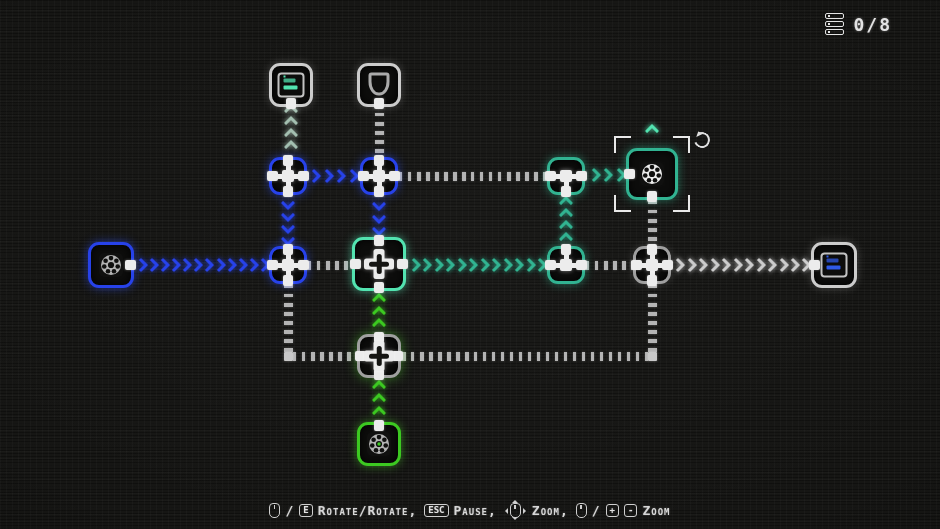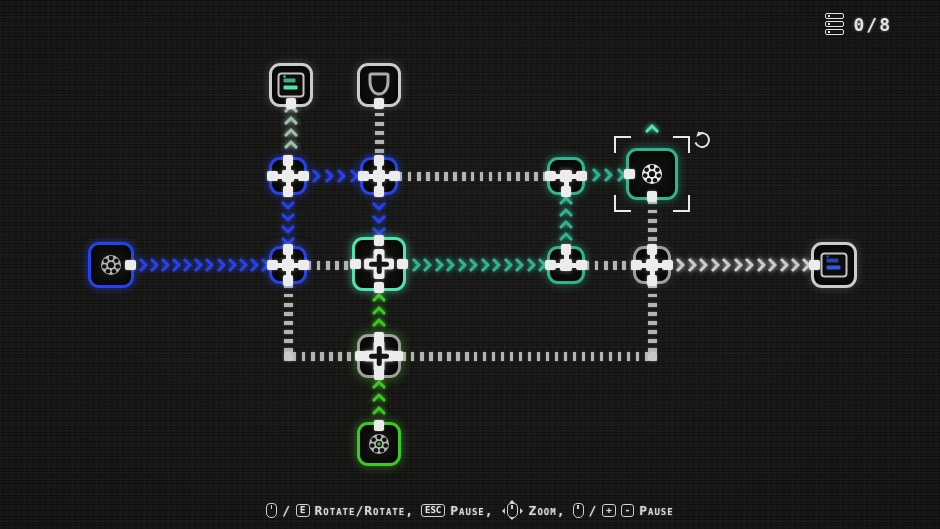--- a/index.html
+++ b/index.html
@@ -397,16 +397,16 @@
           <span class="tri t-left"></span>
           <span class="tri t-right"></span>
         </span>
         <span>Zoom,</span>
       </span>
       <span class="hint-part">
         <span class="mouse-icon"></span>
         <span class="slash-txt">/</span>
         <span class="keycap">+</span>
         <span class="keycap">-</span>
-        <span>Pause</span>
+        <span>Zoom</span>
       </span>
     </div>
 </div>
 
 </body></html>

